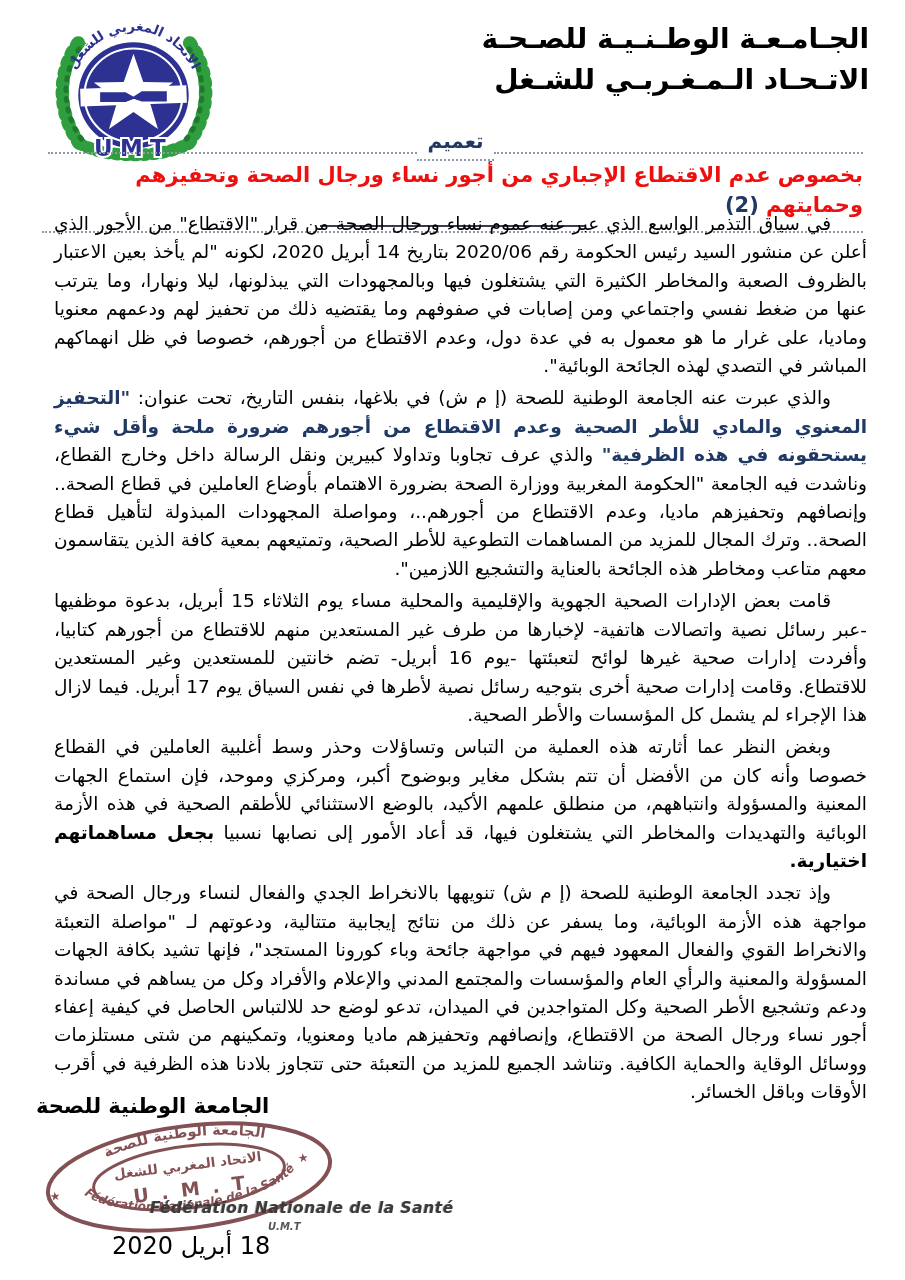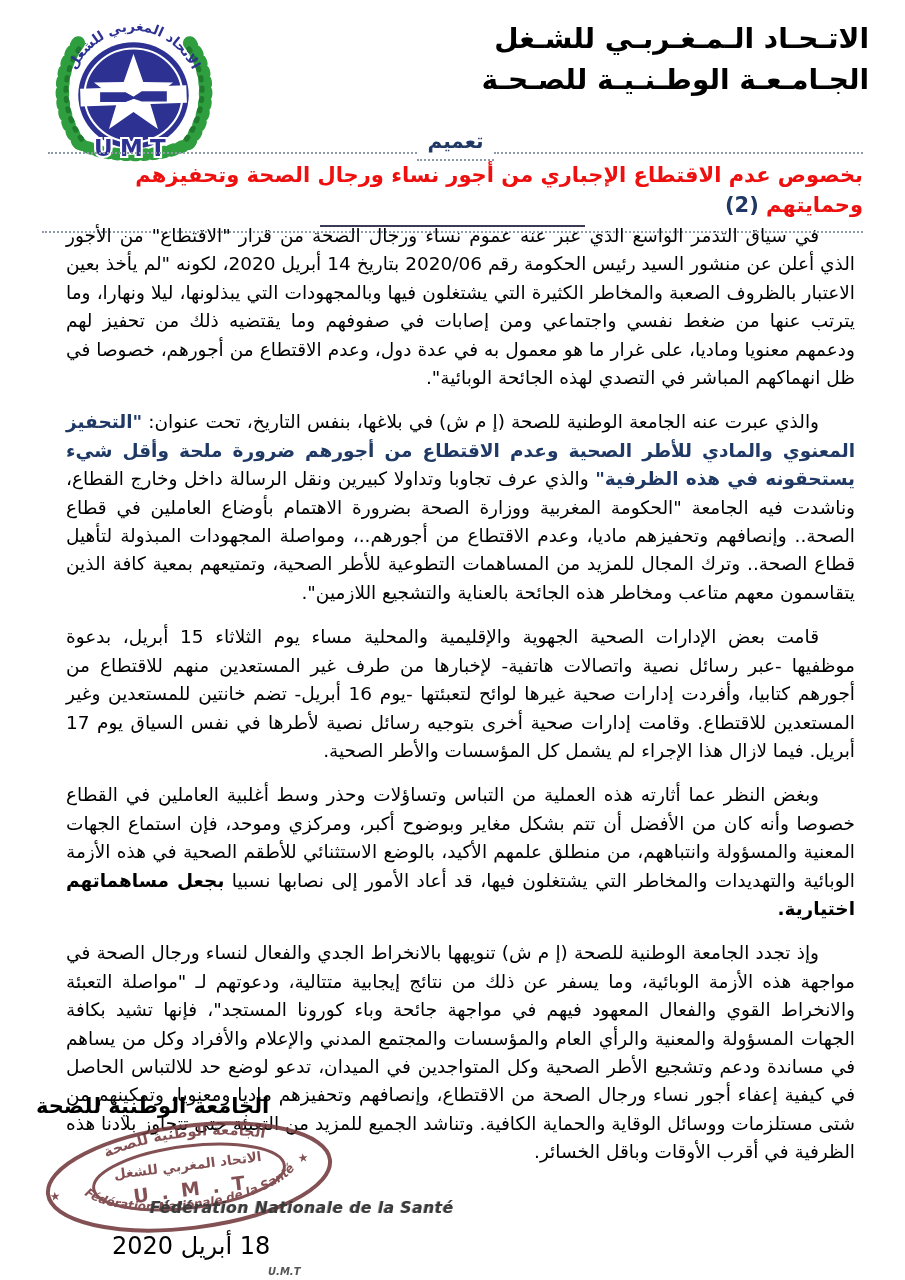--- a/index.html
+++ b/index.html
@@ -42,21 +42,21 @@
   }
   .subject .subject-number { color:var(--navy,#1f3864); }
   .subject-solid { width:265px; height:2px; background:#3a3a55; margin:5px auto 0 auto; }
   .subject-dotted { border-top:2px dotted #8d98a8; margin-top:4px; }
   
   .body-text {
     position:absolute; top:206px; right:34px; left:50px;
     font-size:18.5px; line-height:28.4px;
     text-align:justify;
   }
-  .body-text p { margin:16px; text-indent:36px; }
+  .body-text p { margin:4px; text-indent:36px; }
   .run-normal { }
   .run-blue { color:var(--navy,#1f3864); font-weight:bold; }
   .run-bold { font-weight:bold; }
   
   .signature {
     position:absolute; top:1094px; left:36px;
     font-size:21px; font-weight:bold; color:#000;
   }
   .stamp-wrap {
     position:absolute; top:1120px; left:38px; width:302px; height:114px;
@@ -67,21 +67,20 @@
     position:absolute; top:1199px; left:150px; z-index:3;
     font-size:15.5px; font-weight:bold; font-style:italic; color:#3b3b3b;
     letter-spacing:.5px;
     text-shadow:-1px 0 0 rgba(60,60,60,.45);
     direction:ltr;
   }
   .printed-footer-line2 {
     position:absolute; top:1221px; left:268px; z-index:3;
     font-size:10px; font-weight:bold; font-style:italic; color:#555;
     direction:ltr;
-    margin-top:45px;
   }
   .doc-date {
     position:absolute; top:1232px; left:112px;
     font-size:24px; color:#000; direction:rtl; white-space:nowrap;
   }
 </style>
 </head>
 <body>
 
 <div class="page">
@@ -112,22 +111,22 @@
         <path d="M50,77 L74,77 L84,82.5 L74,86.5 L50,86.5 Z" fill="#2c3192"></path>
         <path d="M114,76 L90,76 L80,82.5 L90,86 L114,86 Z" fill="#2c3192"></path>
         <path d="M74,77 L84,82.5 L74,86.5 L68,82 Z" fill="#2c3192"></path>
       </g>
 
       <text x="82" y="138" text-anchor="middle" font-size="22" font-weight="bold" fill="#2c3192" letter-spacing="7" paint-order="stroke" stroke="#ffffff" stroke-width="4">UMT</text>
     </svg>
   </div>
 
   <div class="org-title">
+    <div>الجـامـعـة الوطـنـيـة للصـحـة</div>
     <div>الاتـحـاد الـمـغـربـي للشـغل</div>
-    <div>الجـامـعـة الوطـنـيـة للصـحـة</div>
   </div>
 
   <div class="circular-row">
     <div class="dot-seg"></div>
     <div class="circular-word">تعميم</div>
     <div class="dot-seg"></div>
   </div>
 
   <div class="subject">
     <span>بخصوص عدم الاقتطاع الإجباري من أجور نساء ورجال الصحة وتحفيزهم وحمايتهم </span><span class="subject-number">(2)</span>

